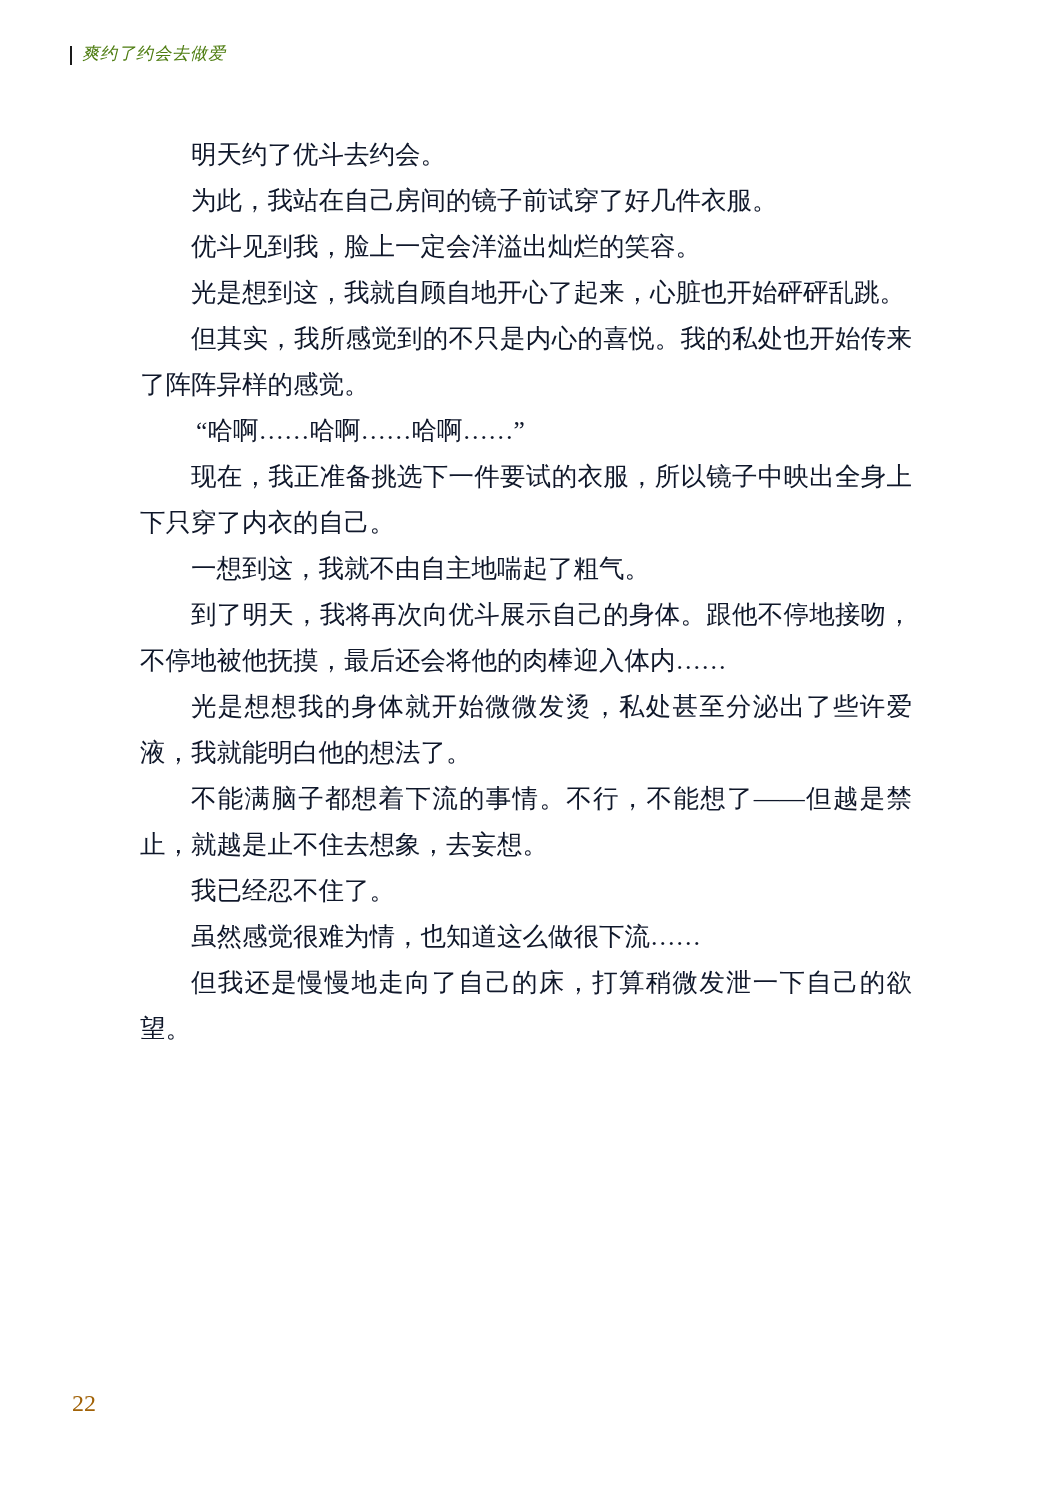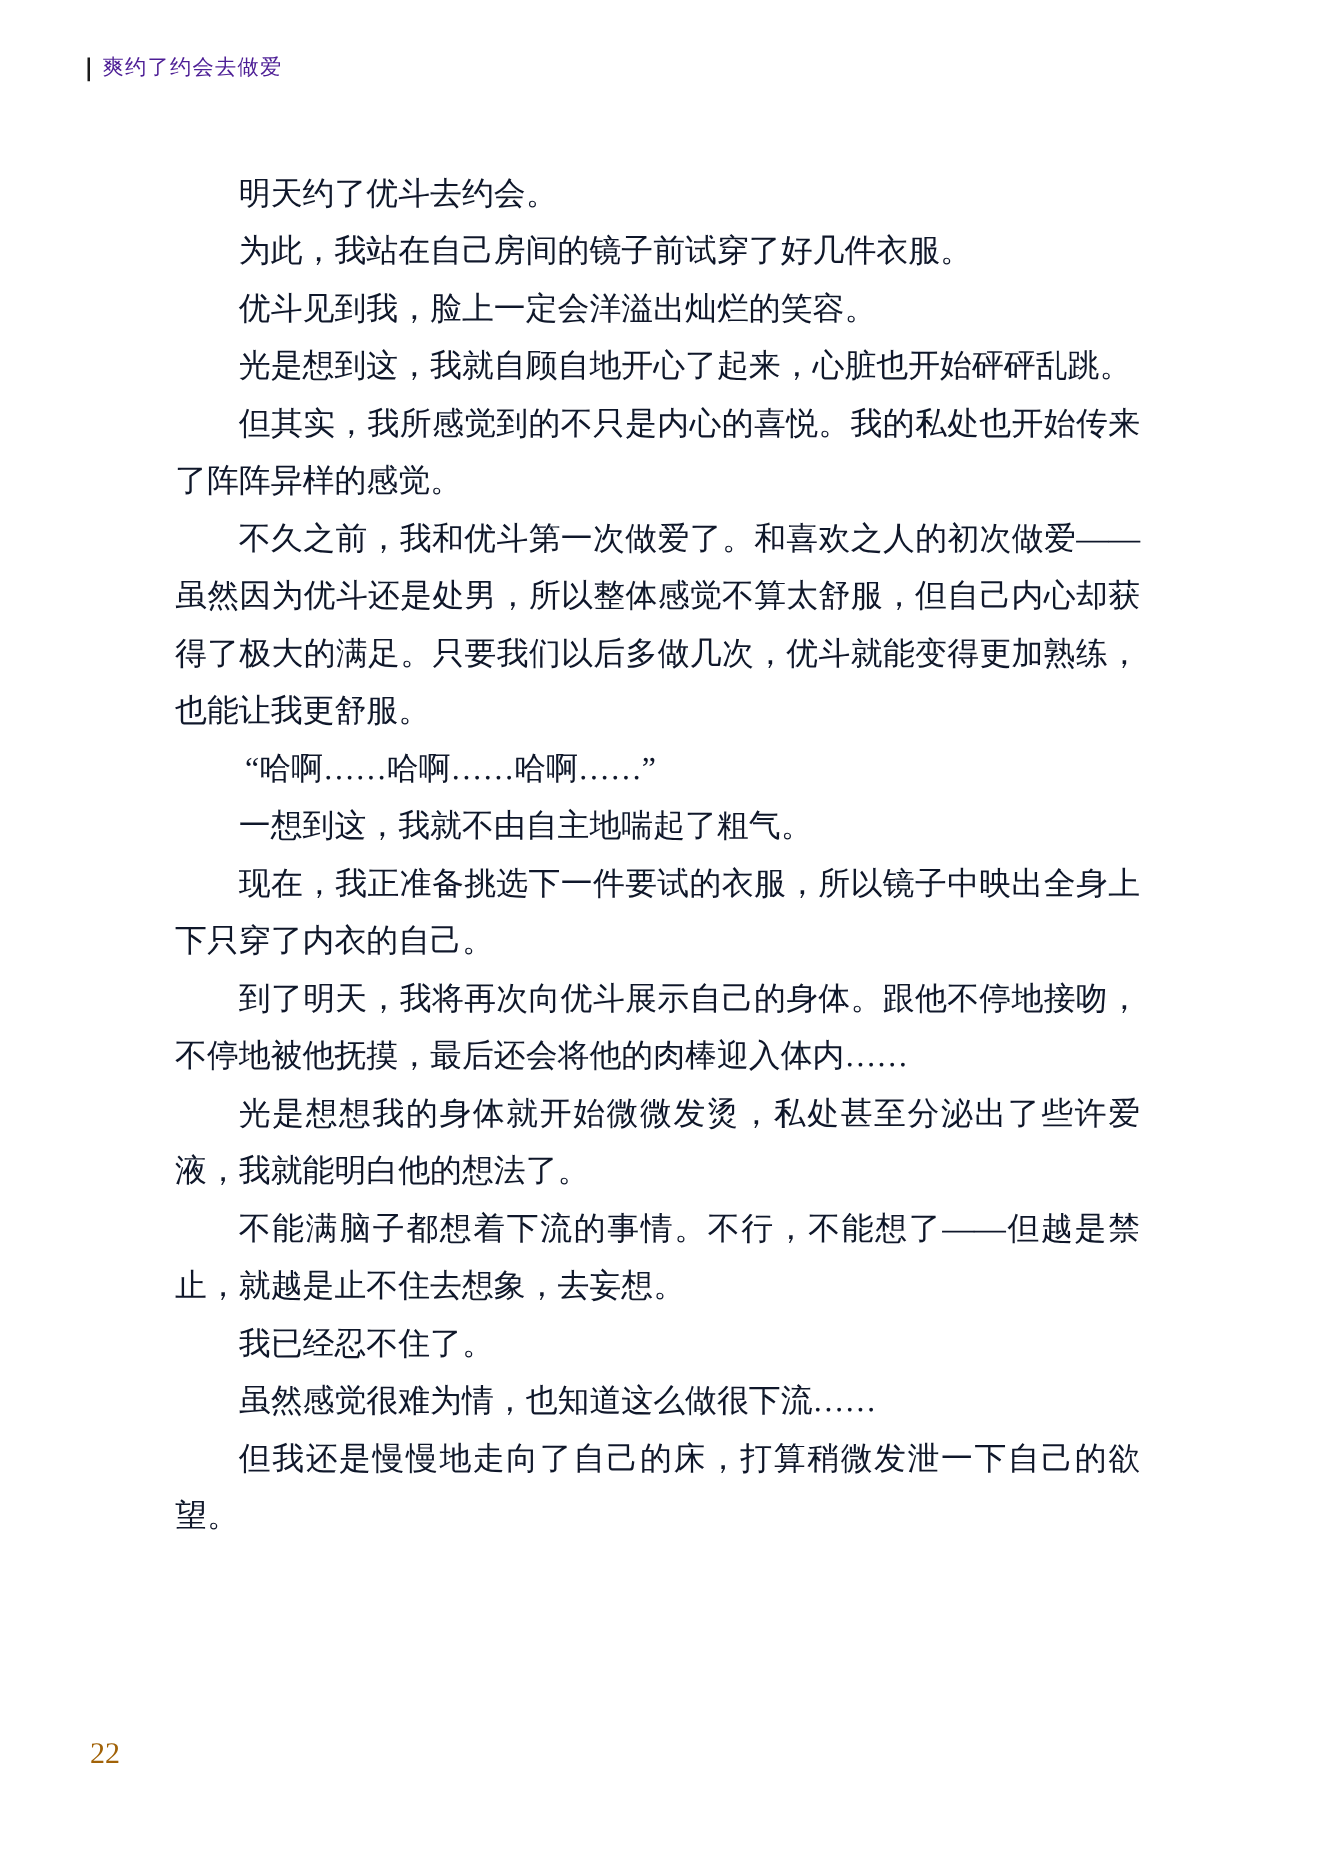--- a/index.html
+++ b/index.html
@@ -24,21 +24,22 @@
 
   
   .header {
     position: absolute;
     top: 42px;
     left: 70px;
     display: flex;
     align-items: flex-end;
     font-size: 17px;
     letter-spacing: 1px;
-    color: #4c1d95;
+    color: #4d7c0f;
+    font-style: italic;
   }
   .header .rule {
     display: inline-block;
     width: 2px;
     height: 19px;
     background: #1a1a1a;
     margin-right: 10px;
   }
 
   
@@ -80,24 +81,23 @@
     <span class="rule"></span>
     <span>爽约了约会去做爱</span>
   </div>
 
   <div class="body-text">
     <p>明天约了优斗去约会。</p>
     <p>为此，我站在自己房间的镜子前试穿了好几件衣服。</p>
     <p>优斗见到我，脸上一定会洋溢出灿烂的笑容。</p>
     <p>光是想到这，我就自顾自地开心了起来，心脏也开始砰砰乱跳。</p>
     <p>但其实，我所感觉到的不只是内心的喜悦。我的私处也开始传来了阵阵异样的感觉。</p>
-    <p>不久之前，我和优斗第一次做爱了。和喜欢之人的初次做爱——虽然因为优斗还是处男，所以整体感觉不算太舒服，但自己内心却获得了极大的满足。只要我们以后多做几次，优斗就能变得更加熟练，也能让我更舒服。</p>
     <p class="quote">“哈啊……哈啊……哈啊……”</p>
+    <p>现在，我正准备挑选下一件要试的衣服，所以镜子中映出全身上下只穿了内衣的自己。</p>
     <p>一想到这，我就不由自主地喘起了粗气。</p>
-    <p>现在，我正准备挑选下一件要试的衣服，所以镜子中映出全身上下只穿了内衣的自己。</p>
     <p>到了明天，我将再次向优斗展示自己的身体。跟他不停地接吻，不停地被他抚摸，最后还会将他的肉棒迎入体内……</p>
     <p>光是想想我的身体就开始微微发烫，私处甚至分泌出了些许爱液，我就能明白他的想法了。</p>
     <p>不能满脑子都想着下流的事情。不行，不能想了——但越是禁止，就越是止不住去想象，去妄想。</p>
     <p>我已经忍不住了。</p>
     <p>虽然感觉很难为情，也知道这么做很下流……</p>
     <p>但我还是慢慢地走向了自己的床，打算稍微发泄一下自己的欲望。</p>
   </div>
 
   <div class="folio">22</div>
 

